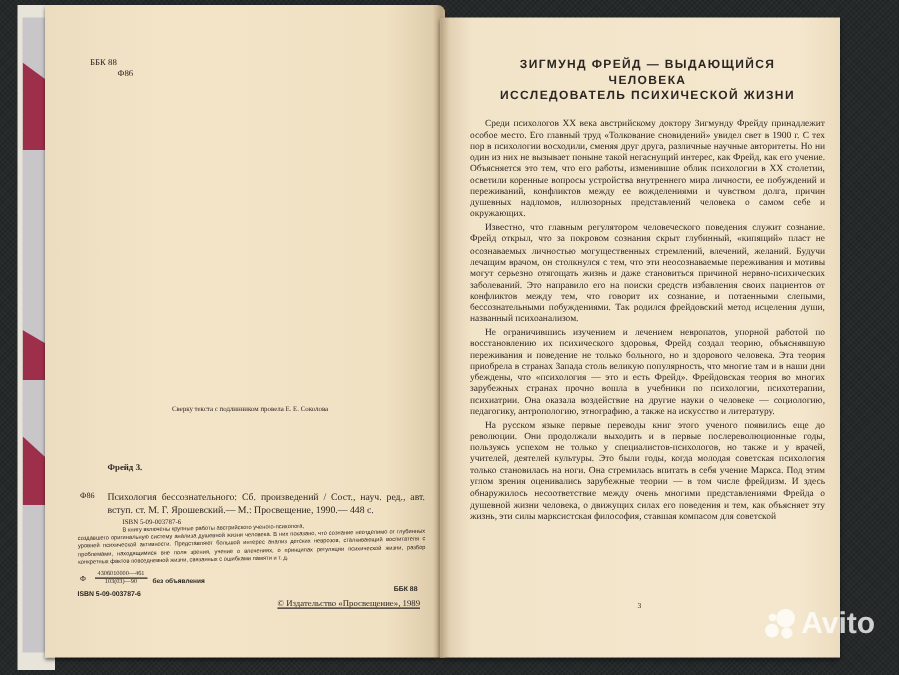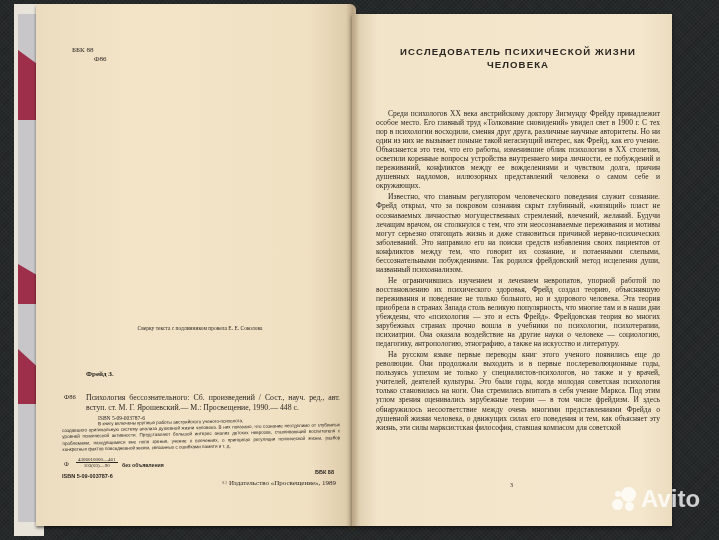--- a/index.html
+++ b/index.html
@@ -66,31 +66,31 @@
       transform: rotate(-1.2deg); transform-origin: left top;
     }
     .annotation .indent { padding-left: 36px; }
     .catalog { position: relative; margin-top: 4px; height: 30px; }
     .phi { position: absolute; left: 2px; top: 4px; font-size: 6px; }
     .frac { position: absolute; left: 14px; top: 0; font-size: 5px; text-align: center; }
     .frac .num { border-bottom: 0.7px solid #2b2622; padding: 0 2px; }
     .no-ad { position: absolute; left: 60px; top: 5px; font-size: 5.2px; font-weight: bold; font-family: "Liberation Sans", sans-serif; }
     .isbn-bottom { position: absolute; left: 0; top: 16px; font-size: 5.5px; font-weight: bold; font-family: "Liberation Sans", sans-serif; }
     .bbk-bottom { position: absolute; right: 6px; top: 12px; font-size: 5.5px; font-weight: bold; font-family: "Liberation Sans", sans-serif; }
-    .copyright { position: absolute; right: 4px; top: 22px; font-size: 7px; }
+    .copyright { position: absolute; right: 4px; top: 22px; font-size: 7px; text-decoration: underline; }
 
     
     .heading {
       position: absolute; left: 372px; top: 46px; width: 292px; text-align: center;
       font-family: "Liberation Sans", "DejaVu Sans", sans-serif; font-weight: bold;
       font-size: 9.6px; line-height: 12.5px; letter-spacing: 1.1px;
     }
     .body-text {
       position: absolute; left: 376px; top: 94px; width: 284px;
-      font-size: 7.55px; line-height: 9.05px; text-align: justify; margin-top: 15px;
+      font-size: 7.55px; line-height: 9.05px; text-align: justify;
     }
     .body-text p { margin: 0 0 2px 0; text-indent: 12px; hyphens: auto; }
     .page-num { position: absolute; left: 510px; top: 482px; font-size: 6px; }
 
     .watermark {
       position: absolute; left: 612px; top: 484px; height: 30px; display: flex; align-items: center;
       color: rgba(255,255,255,0.78);
       font-family: "Liberation Sans", "DejaVu Sans", sans-serif; font-size: 24px; font-weight: bold;
     }
     .wm-dots { position: relative; width: 26px; height: 24px; margin-right: 3px; }
@@ -137,22 +137,23 @@
       <div>103(03)—90</div>
     </div>
     <span class="no-ad">без объявления</span>
     <span class="isbn-bottom">ISBN 5-09-003787-6</span>
     <span class="bbk-bottom">ББК 88</span>
     <span class="copyright">© Издательство «Просвещение», 1989</span>
   </div>
 </div>
 
 <div class="heading ink">
+  <div>ЗИГМУНД ФРЕЙД — ВЫДАЮЩИЙСЯ</div>
+  <div>ЧЕЛОВЕКА</div>
   <div>ИССЛЕДОВАТЕЛЬ ПСИХИЧЕСКОЙ ЖИЗНИ</div>
-  <div>ЧЕЛОВЕКА</div>
 </div>
 
 <div class="body-text ink" lang="ru">
   <p>Среди психологов XX века австрийскому доктору Зигмунду Фрейду принадлежит особое место. Его главный труд «Толкование сновидений» увидел свет в 1900 г. С тех пор в психологии восходили, сменяя друг друга, различные научные авторитеты. Но ни один из них не вызывает поныне такой негаснущий интерес, как Фрейд, как его учение. Объясняется это тем, что его работы, изменившие облик психологии в XX столетии, осветили коренные вопросы устройства внутреннего мира личности, ее побуждений и переживаний, конфликтов между ее вожделениями и чувством долга, причин душевных надломов, иллюзорных представлений человека о самом себе и окружающих.</p>
   <p>Известно, что главным регулятором человеческого поведения служит сознание. Фрейд открыл, что за покровом сознания скрыт глубинный, «кипящий» пласт не осознаваемых личностью могущественных стремлений, влечений, желаний. Будучи лечащим врачом, он столкнулся с тем, что эти неосознаваемые переживания и мотивы могут серьезно отягощать жизнь и даже становиться причиной нервно-психических заболеваний. Это направило его на поиски средств избавления своих пациентов от конфликтов между тем, что говорит их сознание, и потаенными слепыми, бессознательными побуждениями. Так родился фрейдовский метод исцеления души, названный психоанализом.</p>
   <p>Не ограничившись изучением и лечением невропатов, упорной работой по восстановлению их психического здоровья, Фрейд создал теорию, объяснявшую переживания и поведение не только больного, но и здорового человека. Эта теория приобрела в странах Запада столь великую популярность, что многие там и в наши дни убеждены, что «психология — это и есть Фрейд». Фрейдовская теория во многих зарубежных странах прочно вошла в учебники по психологии, психотерапии, психиатрии. Она оказала воздействие на другие науки о человеке — социологию, педагогику, антропологию, этнографию, а также на искусство и литературу.</p>
   <p>На русском языке первые переводы книг этого ученого появились еще до революции. Они продолжали выходить и в первые послереволюционные годы, пользуясь успехом не только у специалистов-психологов, но также и у врачей, учителей, деятелей культуры. Это были годы, когда молодая советская психология только становилась на ноги. Она стремилась впитать в себя учение Маркса. Под этим углом зрения оценивались зарубежные теории — в том числе фрейдизм. И здесь обнаружилось несоответствие между очень многими представлениями Фрейда о душевной жизни человека, о движущих силах его поведения и тем, как объясняет эту жизнь, эти силы марксистская философия, ставшая компасом для советской</p>
 </div>
 
 <div class="page-num ink">3</div>

